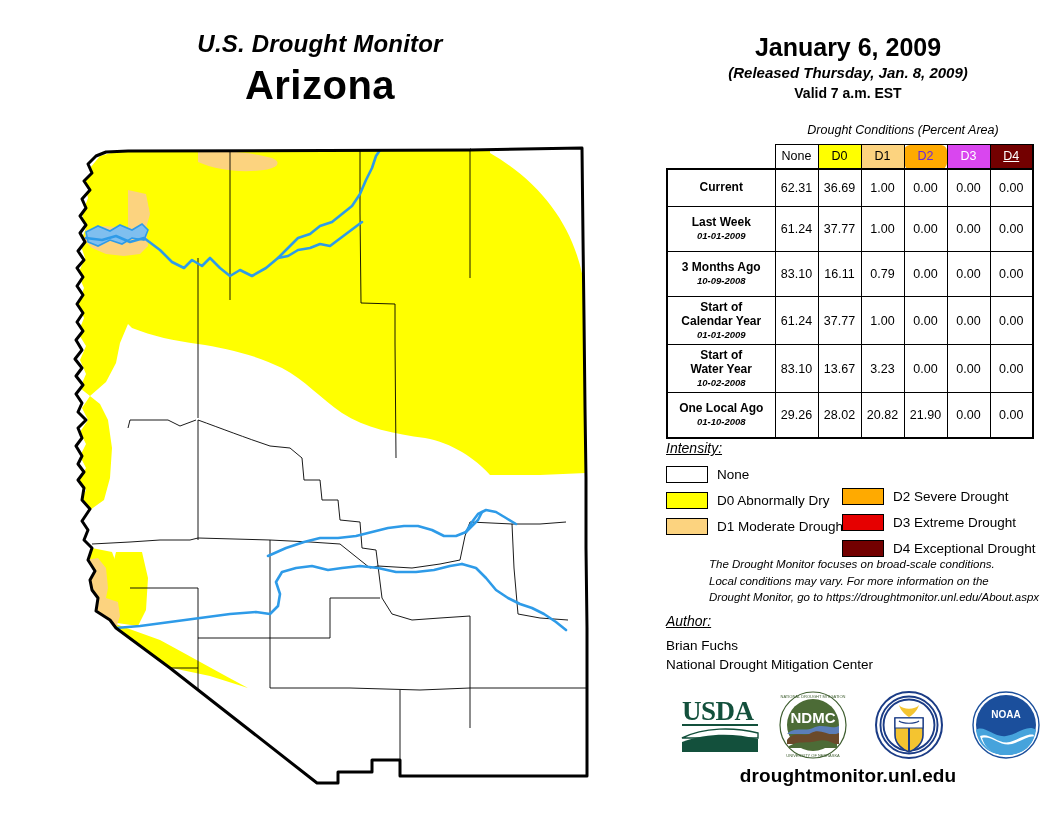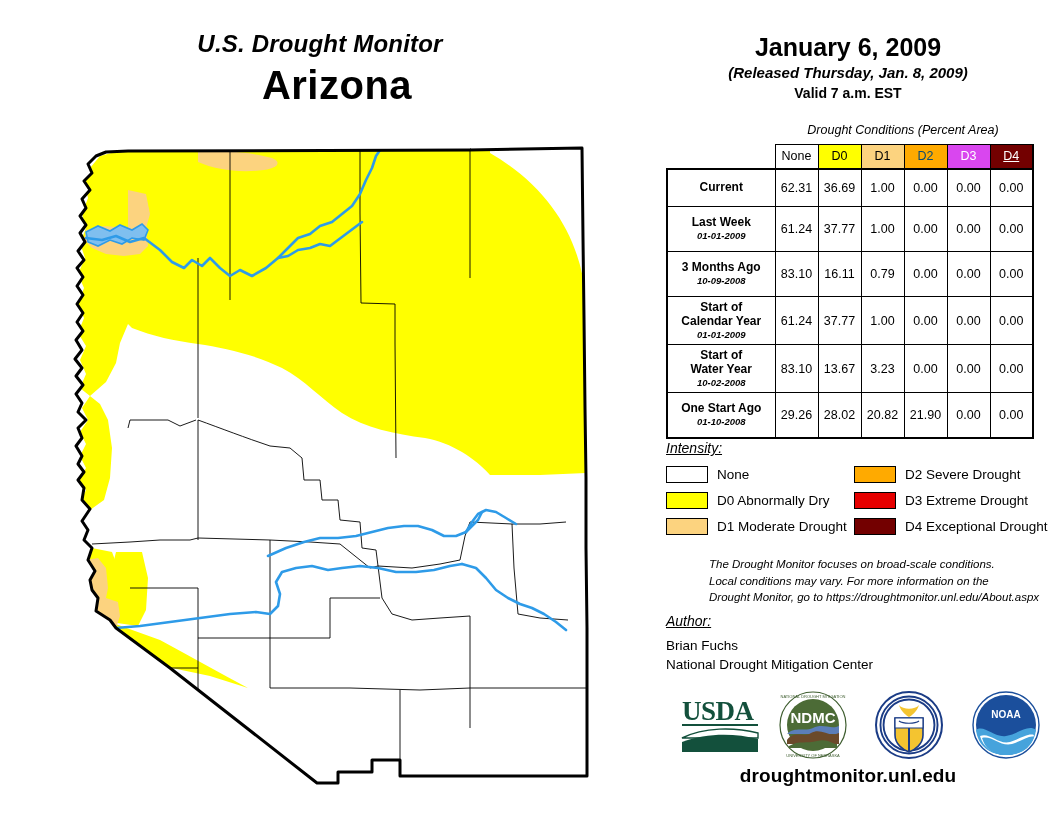--- a/index.html
+++ b/index.html
@@ -17,21 +17,21 @@
   
   .left-panel { position:absolute; left:0; top:0; width:640px; height:816px; }
 
   .title-main {
     position:absolute; left:0; top:30px; width:640px;
     text-align:center;
     font-size:24px; font-weight:bold; font-style:italic;
     letter-spacing:.2px;
   }
   .title-state {
-    position:absolute; left:17px; top:63px; width:640px;
+    position:absolute; left:0; top:63px; width:640px;
     text-align:center;
     font-size:40px; font-weight:bold;
     letter-spacing:.5px;
   }
   .map-wrap { position:absolute; left:20px; top:128px; width:610px; height:680px; }
   .map-wrap svg { display:block; width:100%; height:100%; }
 
   
   .right-panel { position:absolute; left:640px; top:0; width:416px; height:816px; }
 
@@ -63,21 +63,21 @@
   .dm-table td, .dm-table th { border:1px solid #000; padding:0; }
   .hdr-blank { border:none !important; width:108px; }
   .hdr-cell {
     width:43px; height:24px; text-align:center; vertical-align:middle;
     font-size:12.5px; font-weight:normal;
     border:1px solid #000;
   }
   .hdr-none { background:#ffffff; color:#000; }
   .hdr-d0 { background:#FFFF00; color:#000; }
   .hdr-d1 { background:#FCD37F; color:#000; }
-  .hdr-d2 { background:#FFAA00; color:#0c4a6e; }
+  .hdr-d2 { background:#FFAA00; color:#6d28d9;border-radius:6px; }
   .hdr-d3 { background:#d946ef; color:#fff; }
   .hdr-d4 { background:#730000; color:#fff;text-decoration:underline; }
 
   .rowlabel {
     width:108px; text-align:center; vertical-align:middle;
     padding:5px 2px;
     border-left:2px solid #000 !important;
   }
   .rowlabel .rl-title { font-size:12px; font-weight:bold; line-height:1.15; }
   .rowlabel .rl-date { font-size:9.5px; font-style:italic; font-weight:bold; line-height:1.2; }
@@ -88,21 +88,21 @@
 
   
   .intensity-label {
     position:absolute; left:26px; top:440px;
     font-size:14px; font-style:italic; font-weight:normal;
     text-decoration:underline;
   }
   .legend { position:absolute; left:26px; top:462px; width:390px; }
   .legend-col { position:absolute; top:0; }
   .legend-col.c1 { left:0; }
-  .legend-col.c2 { left:188px; }
+  .legend-col.c2 { left:176px;margin-top:22px; }
   .legend-item { display:flex; align-items:center; height:24px; margin-bottom:2px; }
   .sw { width:42px; height:17px; border:1px solid #000; margin-right:9px; flex:0 0 auto; }
   .sw-none { background:#ffffff; }
   .sw-d0 { background:#FFFF00; }
   .sw-d1 { background:#FCD37F; }
   .sw-d2 { background:#FFAA00; }
   .sw-d3 { background:#E60000; }
   .sw-d4 { background:#730000; }
   .legend-text { font-size:13.5px; white-space:nowrap; }
 
@@ -410,21 +410,21 @@
           </td>
           <td class="valcell">83.10</td>
           <td class="valcell">13.67</td>
           <td class="valcell">3.23</td>
           <td class="valcell">0.00</td>
           <td class="valcell">0.00</td>
           <td class="valcell lastcol">0.00</td>
         </tr>
         <tr class="lastrow" style="height:45px">
           <td class="rowlabel">
-            <div class="rl-title">One Start Ago</div>
+            <div class="rl-title">One Local Ago</div>
             <div class="rl-date">01-10-2008</div>
           </td>
           <td class="valcell">29.26</td>
           <td class="valcell">28.02</td>
           <td class="valcell">20.82</td>
           <td class="valcell">21.90</td>
           <td class="valcell">0.00</td>
           <td class="valcell lastcol">0.00</td>
         </tr>
       </tbody>

